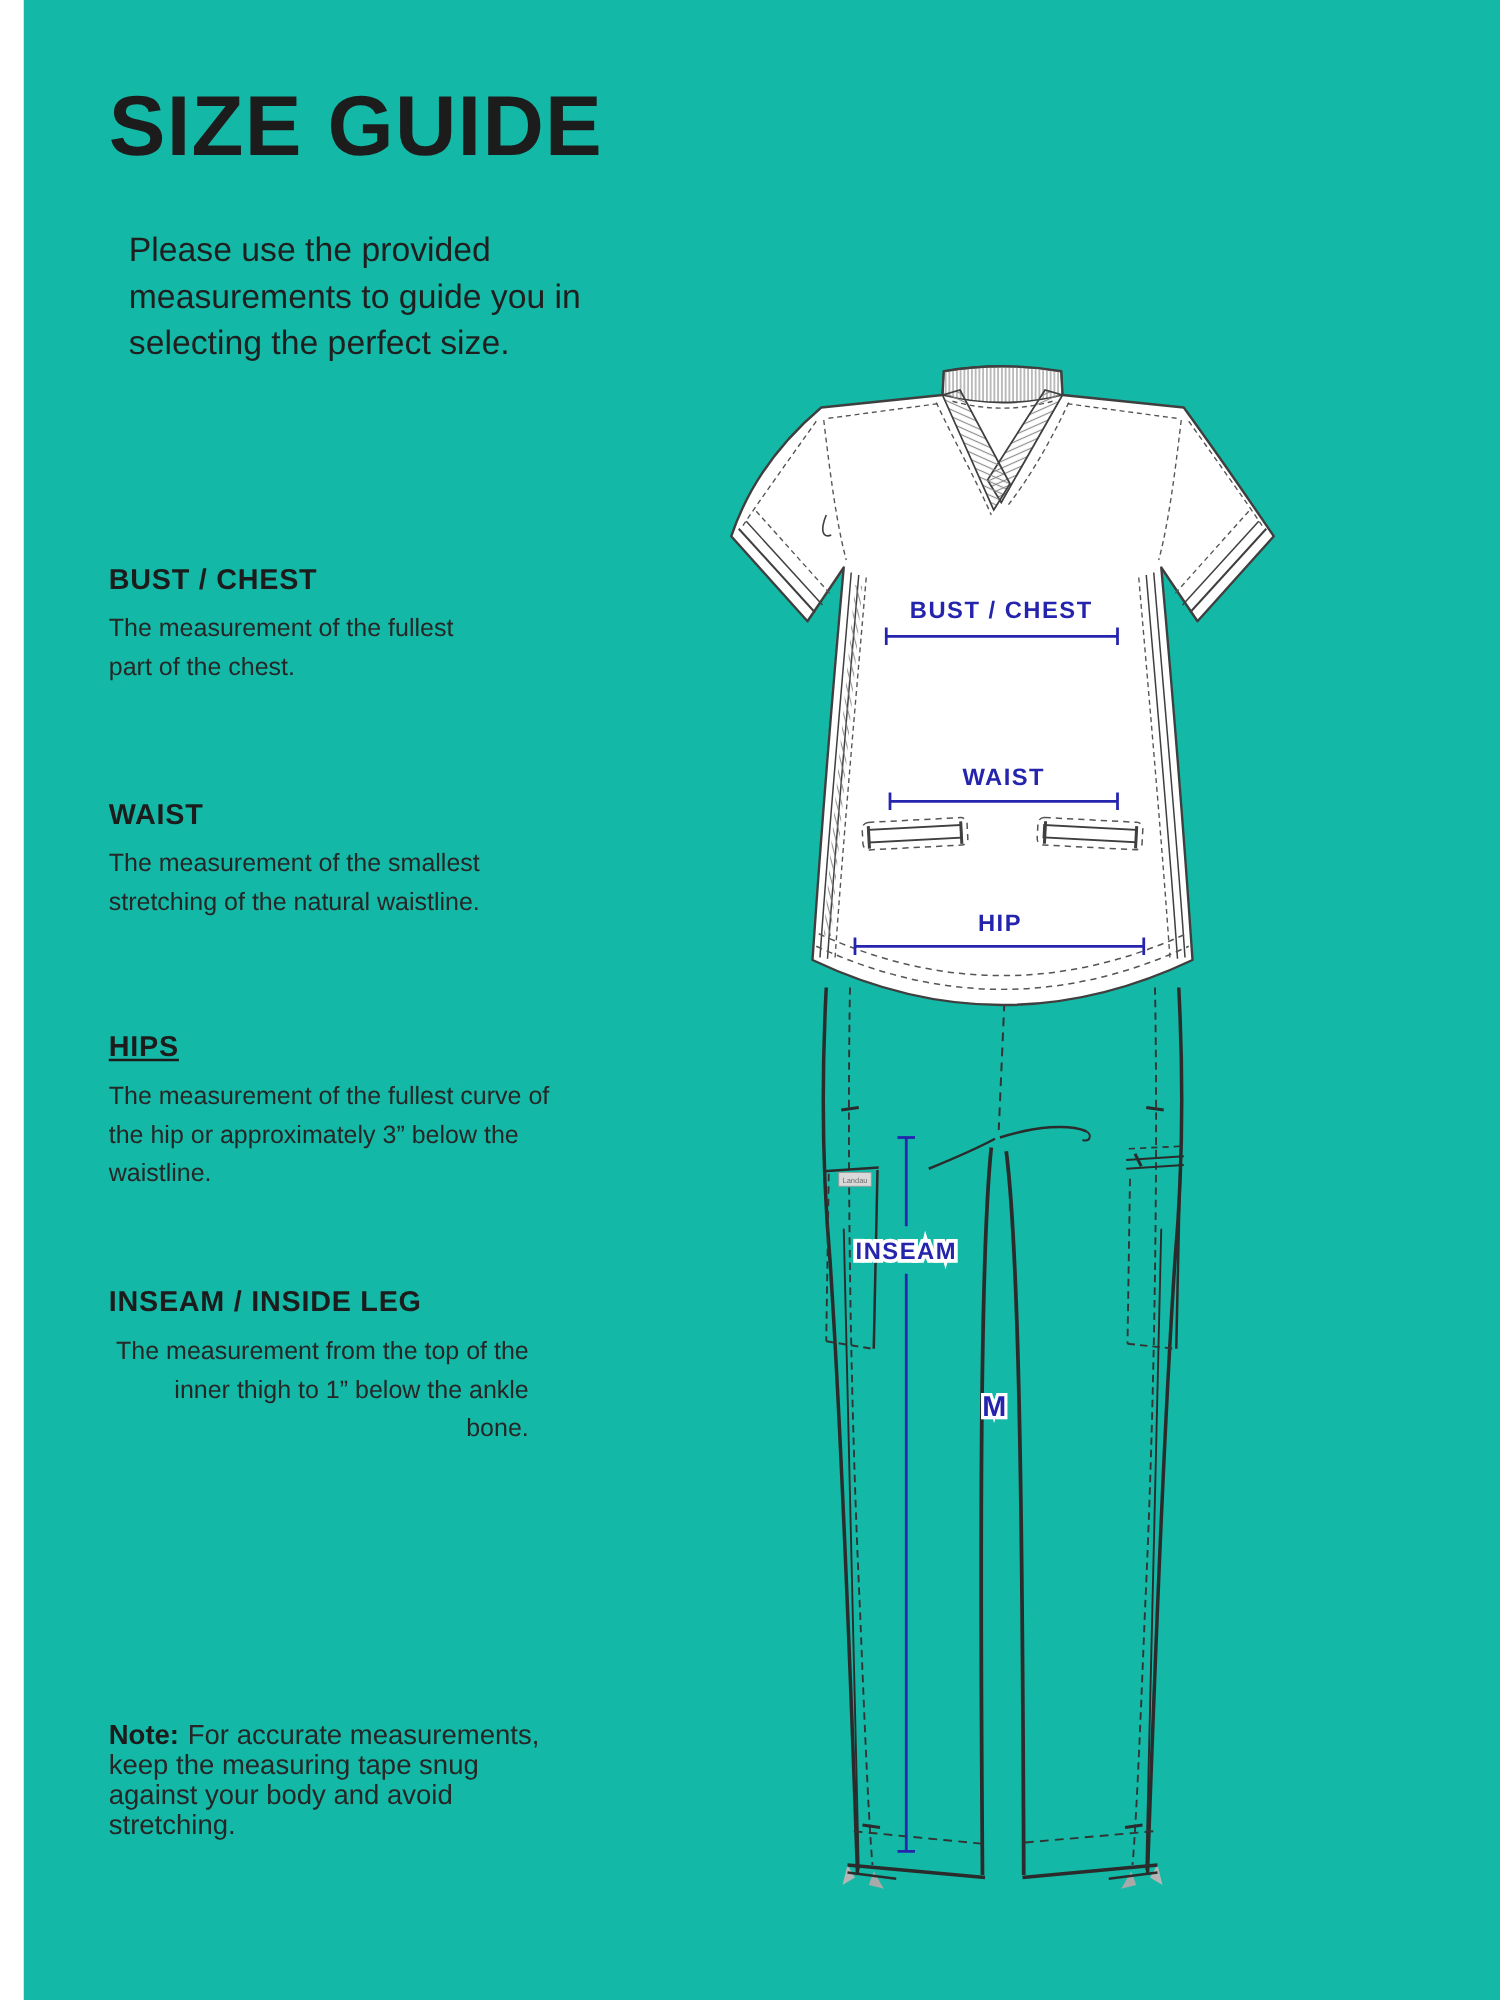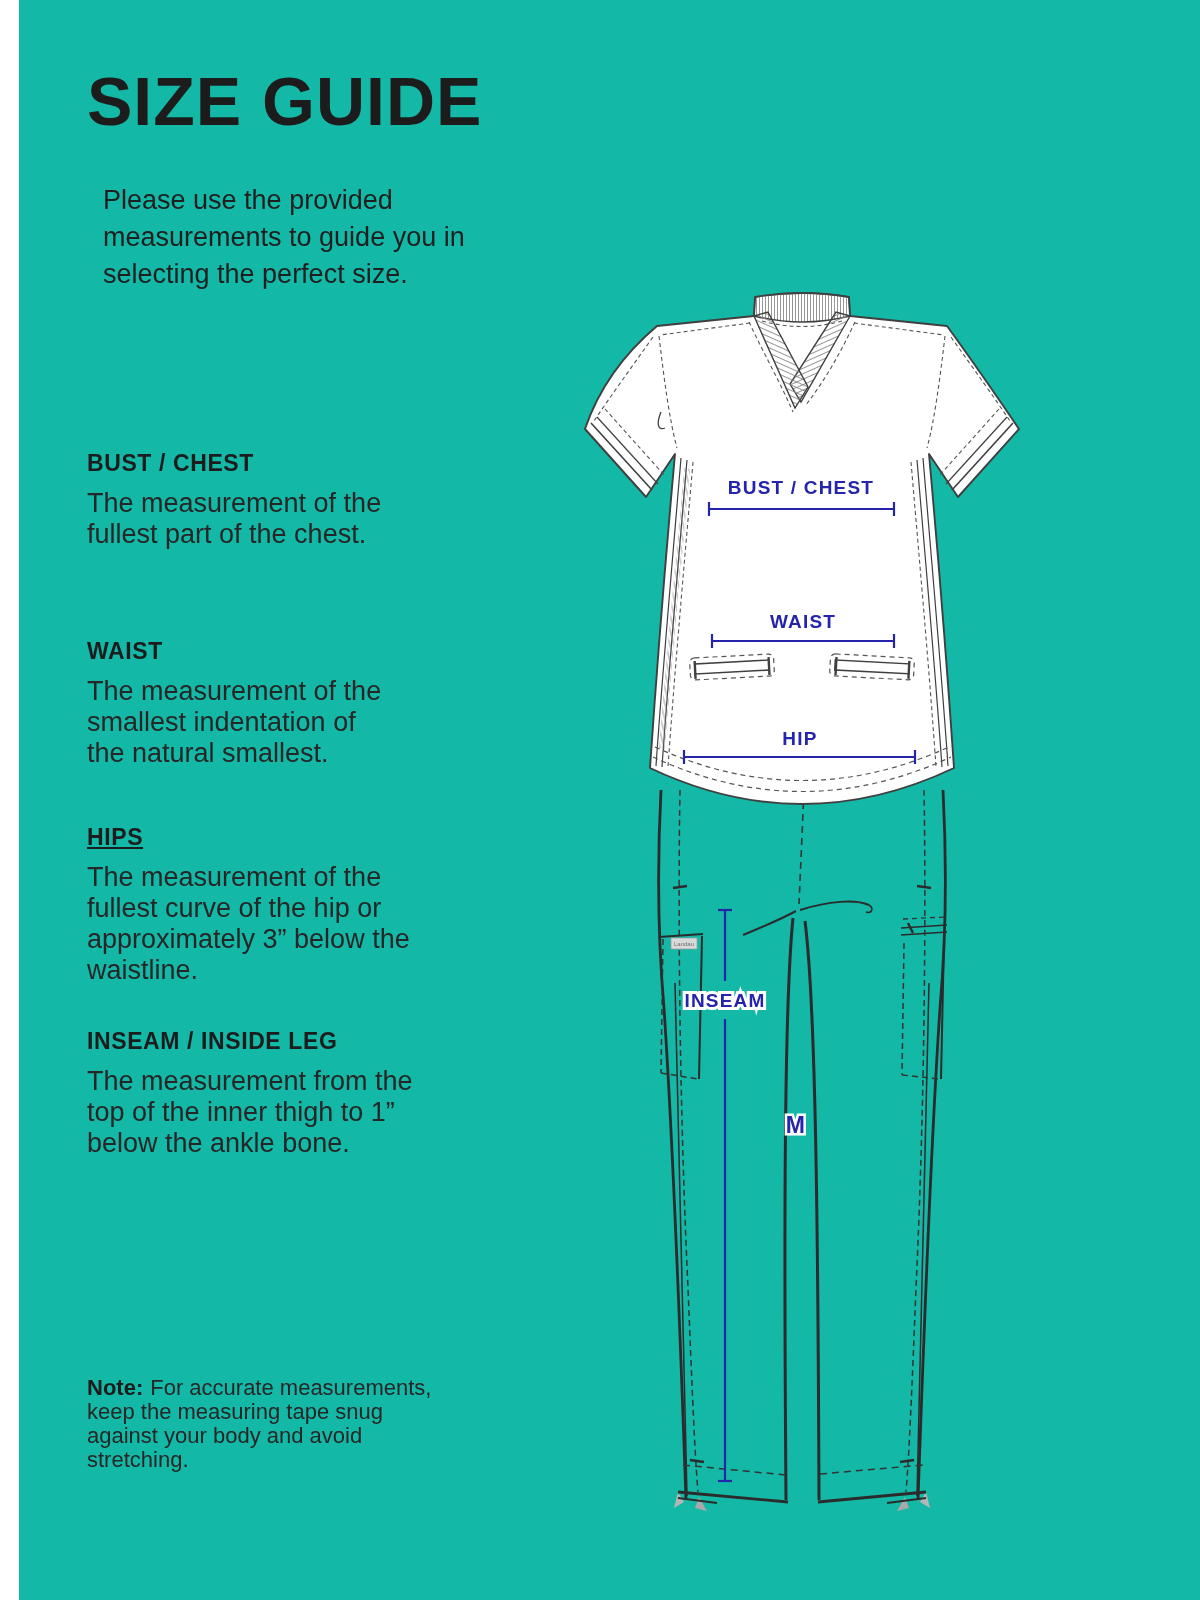--- a/index.html
+++ b/index.html
@@ -16,26 +16,26 @@
   .intro {
     position:absolute; left:84px; top:182px; width:452px;
     font-size:27px; line-height:37px; color:#1f1f1f;
   }
   .sec-head {
     position:absolute; left:68px;
     font-size:23px; font-weight:bold; letter-spacing:0.6px; color:#1c1c1c;
   }
   .sec-body {
     position:absolute; left:68px;
-    font-size:27px; line-height:31px; color:#262626;
+    font-size:20px; line-height:31px; color:#262626;
   }
   .h-bust { top:450px; } .b-bust { top:488px; width:312px; }
   .h-waist { top:638px; } .b-waist { top:676px; width:312px; }
   .h-hips { top:824px;text-decoration:underline; } .b-hips { top:862px; width:372px; }
-  .h-inseam { top:1028px; } .b-inseam { top:1066px; width:336px; }
+  .h-inseam { top:1028px; } .b-inseam { top:1066px; width:336px;text-align:right; }
   .note {
     position:absolute; left:68px; top:1376px; width:346px;
     font-size:22px; line-height:24px; color:#262626;
   }
   .note b { margin-right:7px; color:#1c1c1c; }
   .diagram-wrap { position:absolute; left:538px; top:278px; width:470px; height:1252px; }
   .edge-artifact { position:absolute; }
   .em1 { left:1195px; top:281px; width:5px; height:32px; background:#9a9a9a; opacity:.55; }
   .em2 { left:1195px; top:368px; width:5px; height:24px; background:#9a9a9a; opacity:.45; }
   .em3 { left:1196px; top:462px; width:4px; height:18px; background:#ababab; opacity:.4; }
@@ -54,21 +54,21 @@
 <div class="page">
 
   <h1 class="page-title">SIZE GUIDE</h1>
 
   <p class="intro">Please use the provided measurements to guide you in selecting the perfect size.</p>
 
   <div class="sec-head h-bust">BUST / CHEST</div>
   <p class="sec-body b-bust">The measurement of the fullest part of the chest.</p>
 
   <div class="sec-head h-waist">WAIST</div>
-  <p class="sec-body b-waist">The measurement of the smallest indentation of the natural smallest.</p>
+  <p class="sec-body b-waist">The measurement of the smallest stretching of the natural waistline.</p>
 
   <div class="sec-head h-hips">HIPS</div>
   <p class="sec-body b-hips">The measurement of the fullest curve of the hip or approximately 3” below the waistline.</p>
 
   <div class="sec-head h-inseam">INSEAM / INSIDE LEG</div>
   <p class="sec-body b-inseam">The measurement from the top of the inner thigh to 1” below the ankle bone.</p>
 
   <p class="note"><b>Note:</b><span>For accurate measurements, keep the measuring tape snug against your body and avoid stretching.</span></p>
 
   <div class="diagram-wrap">

